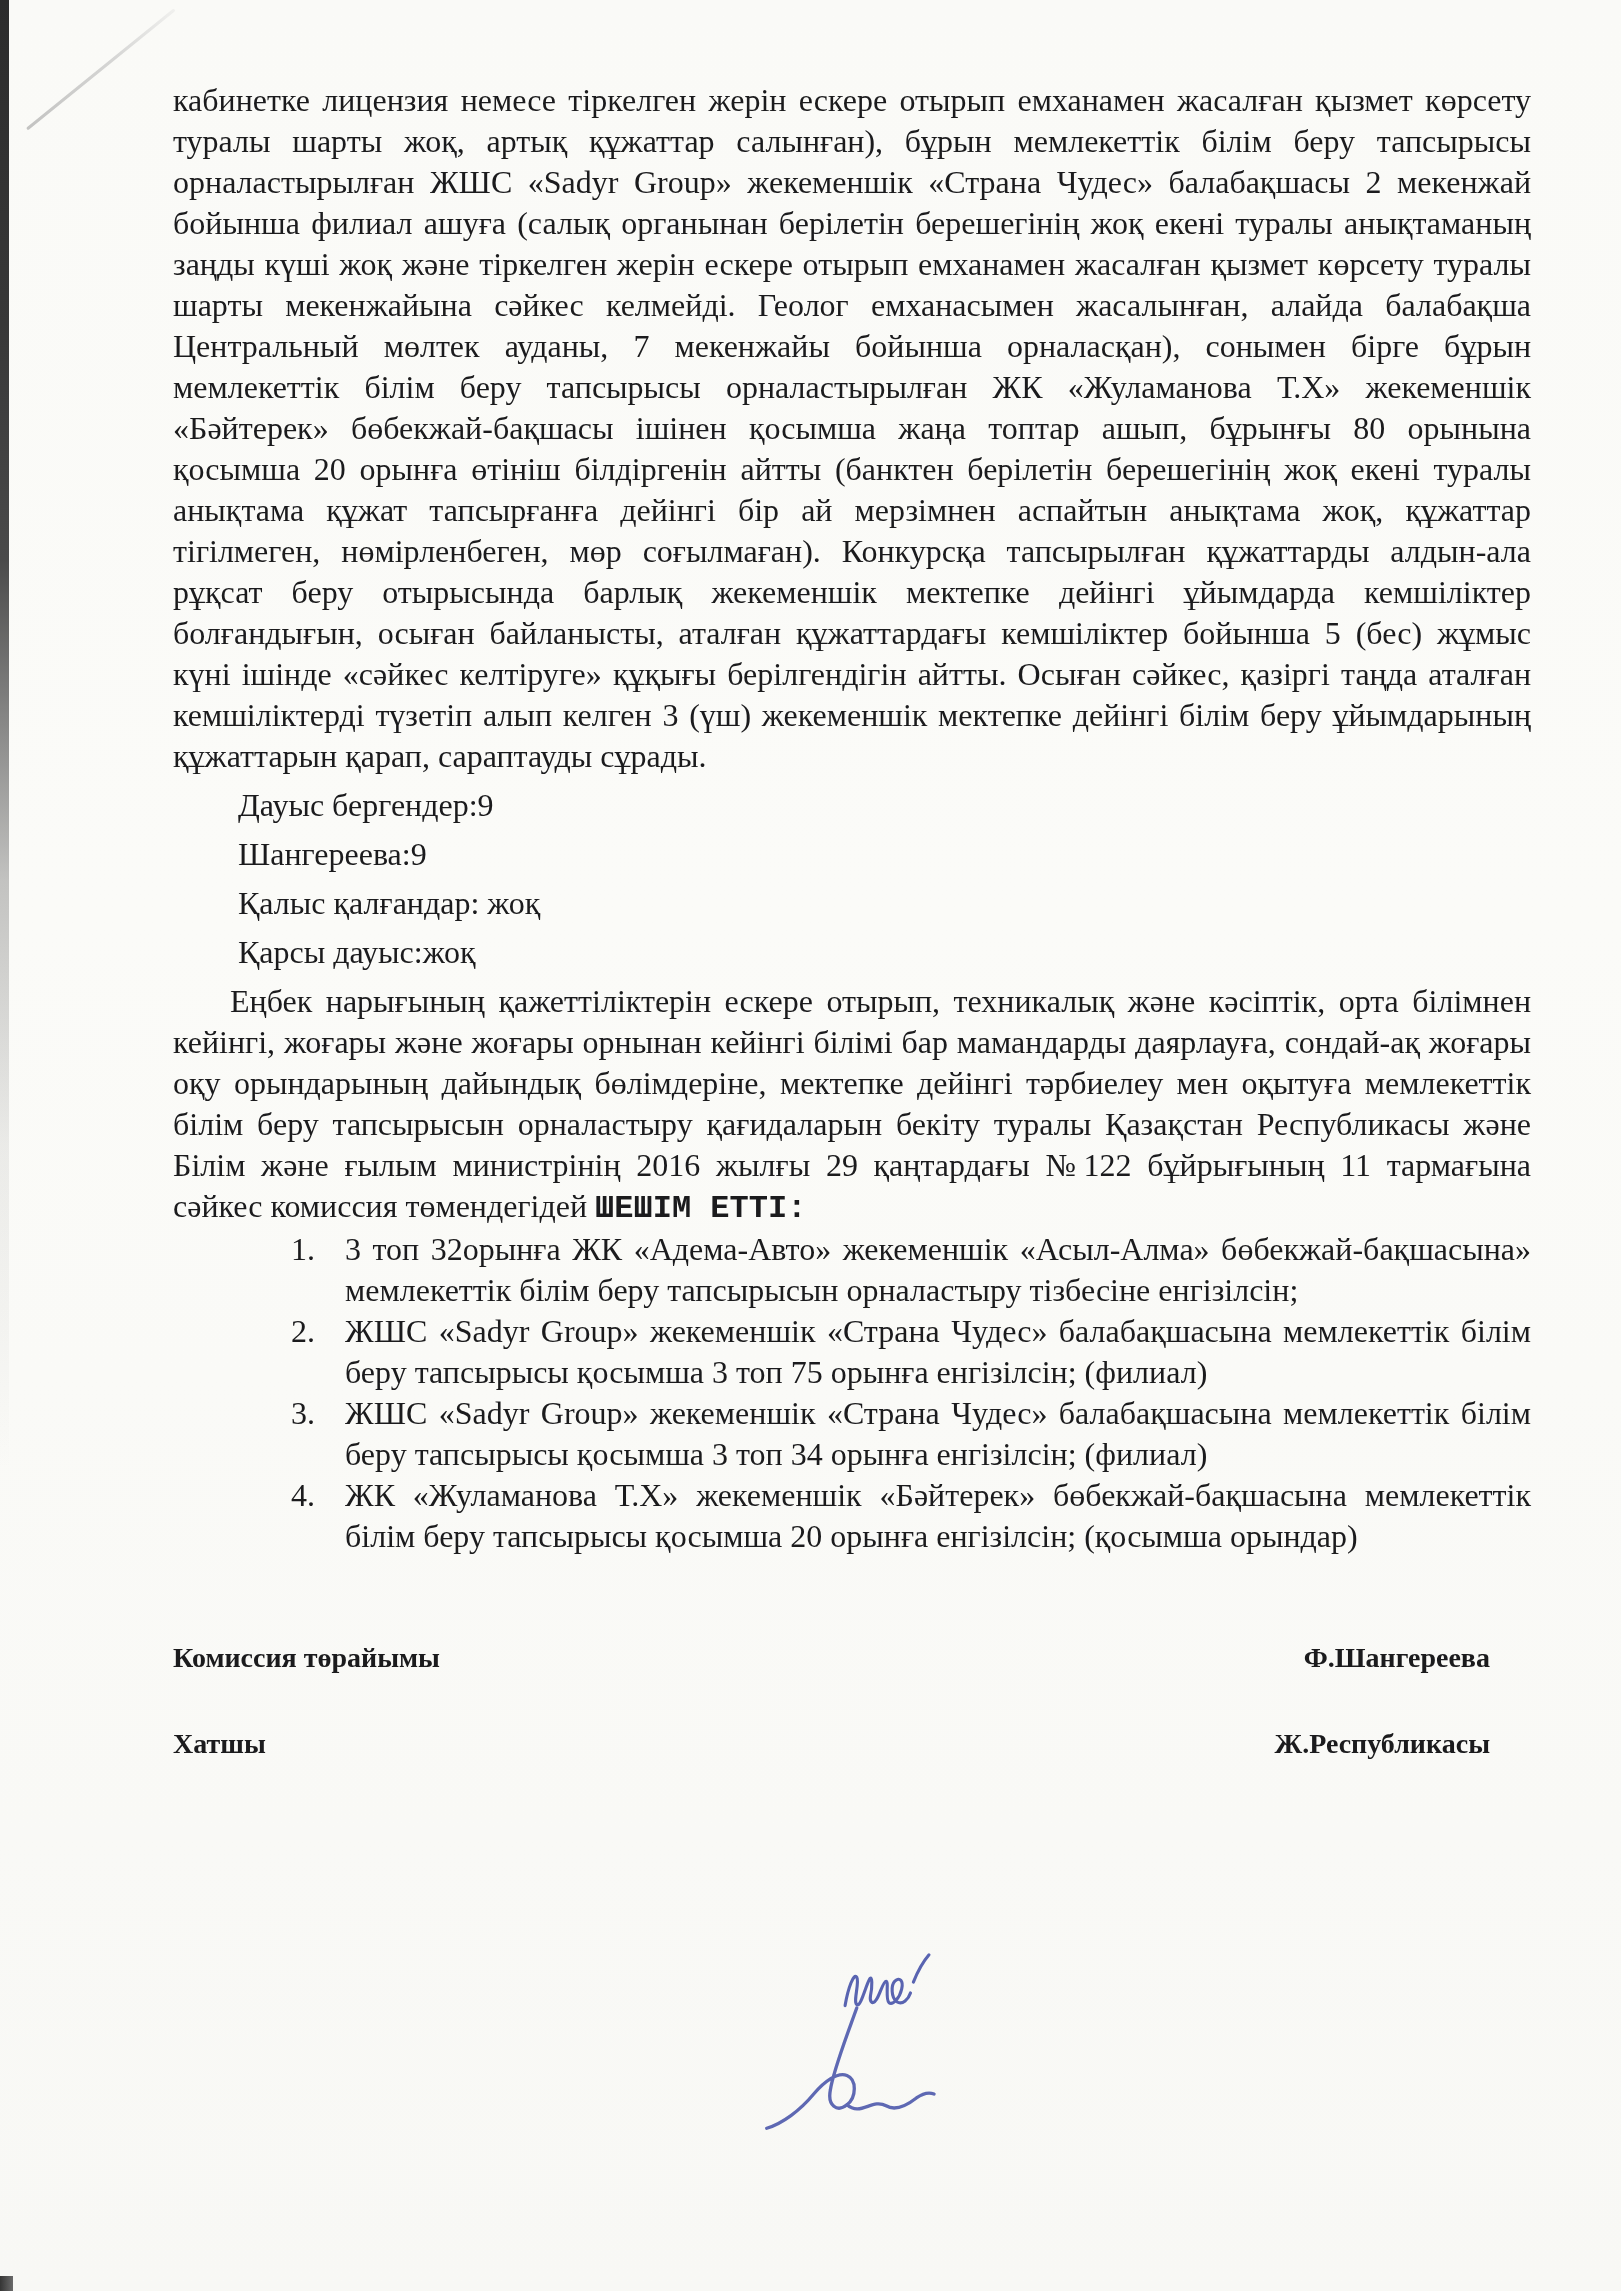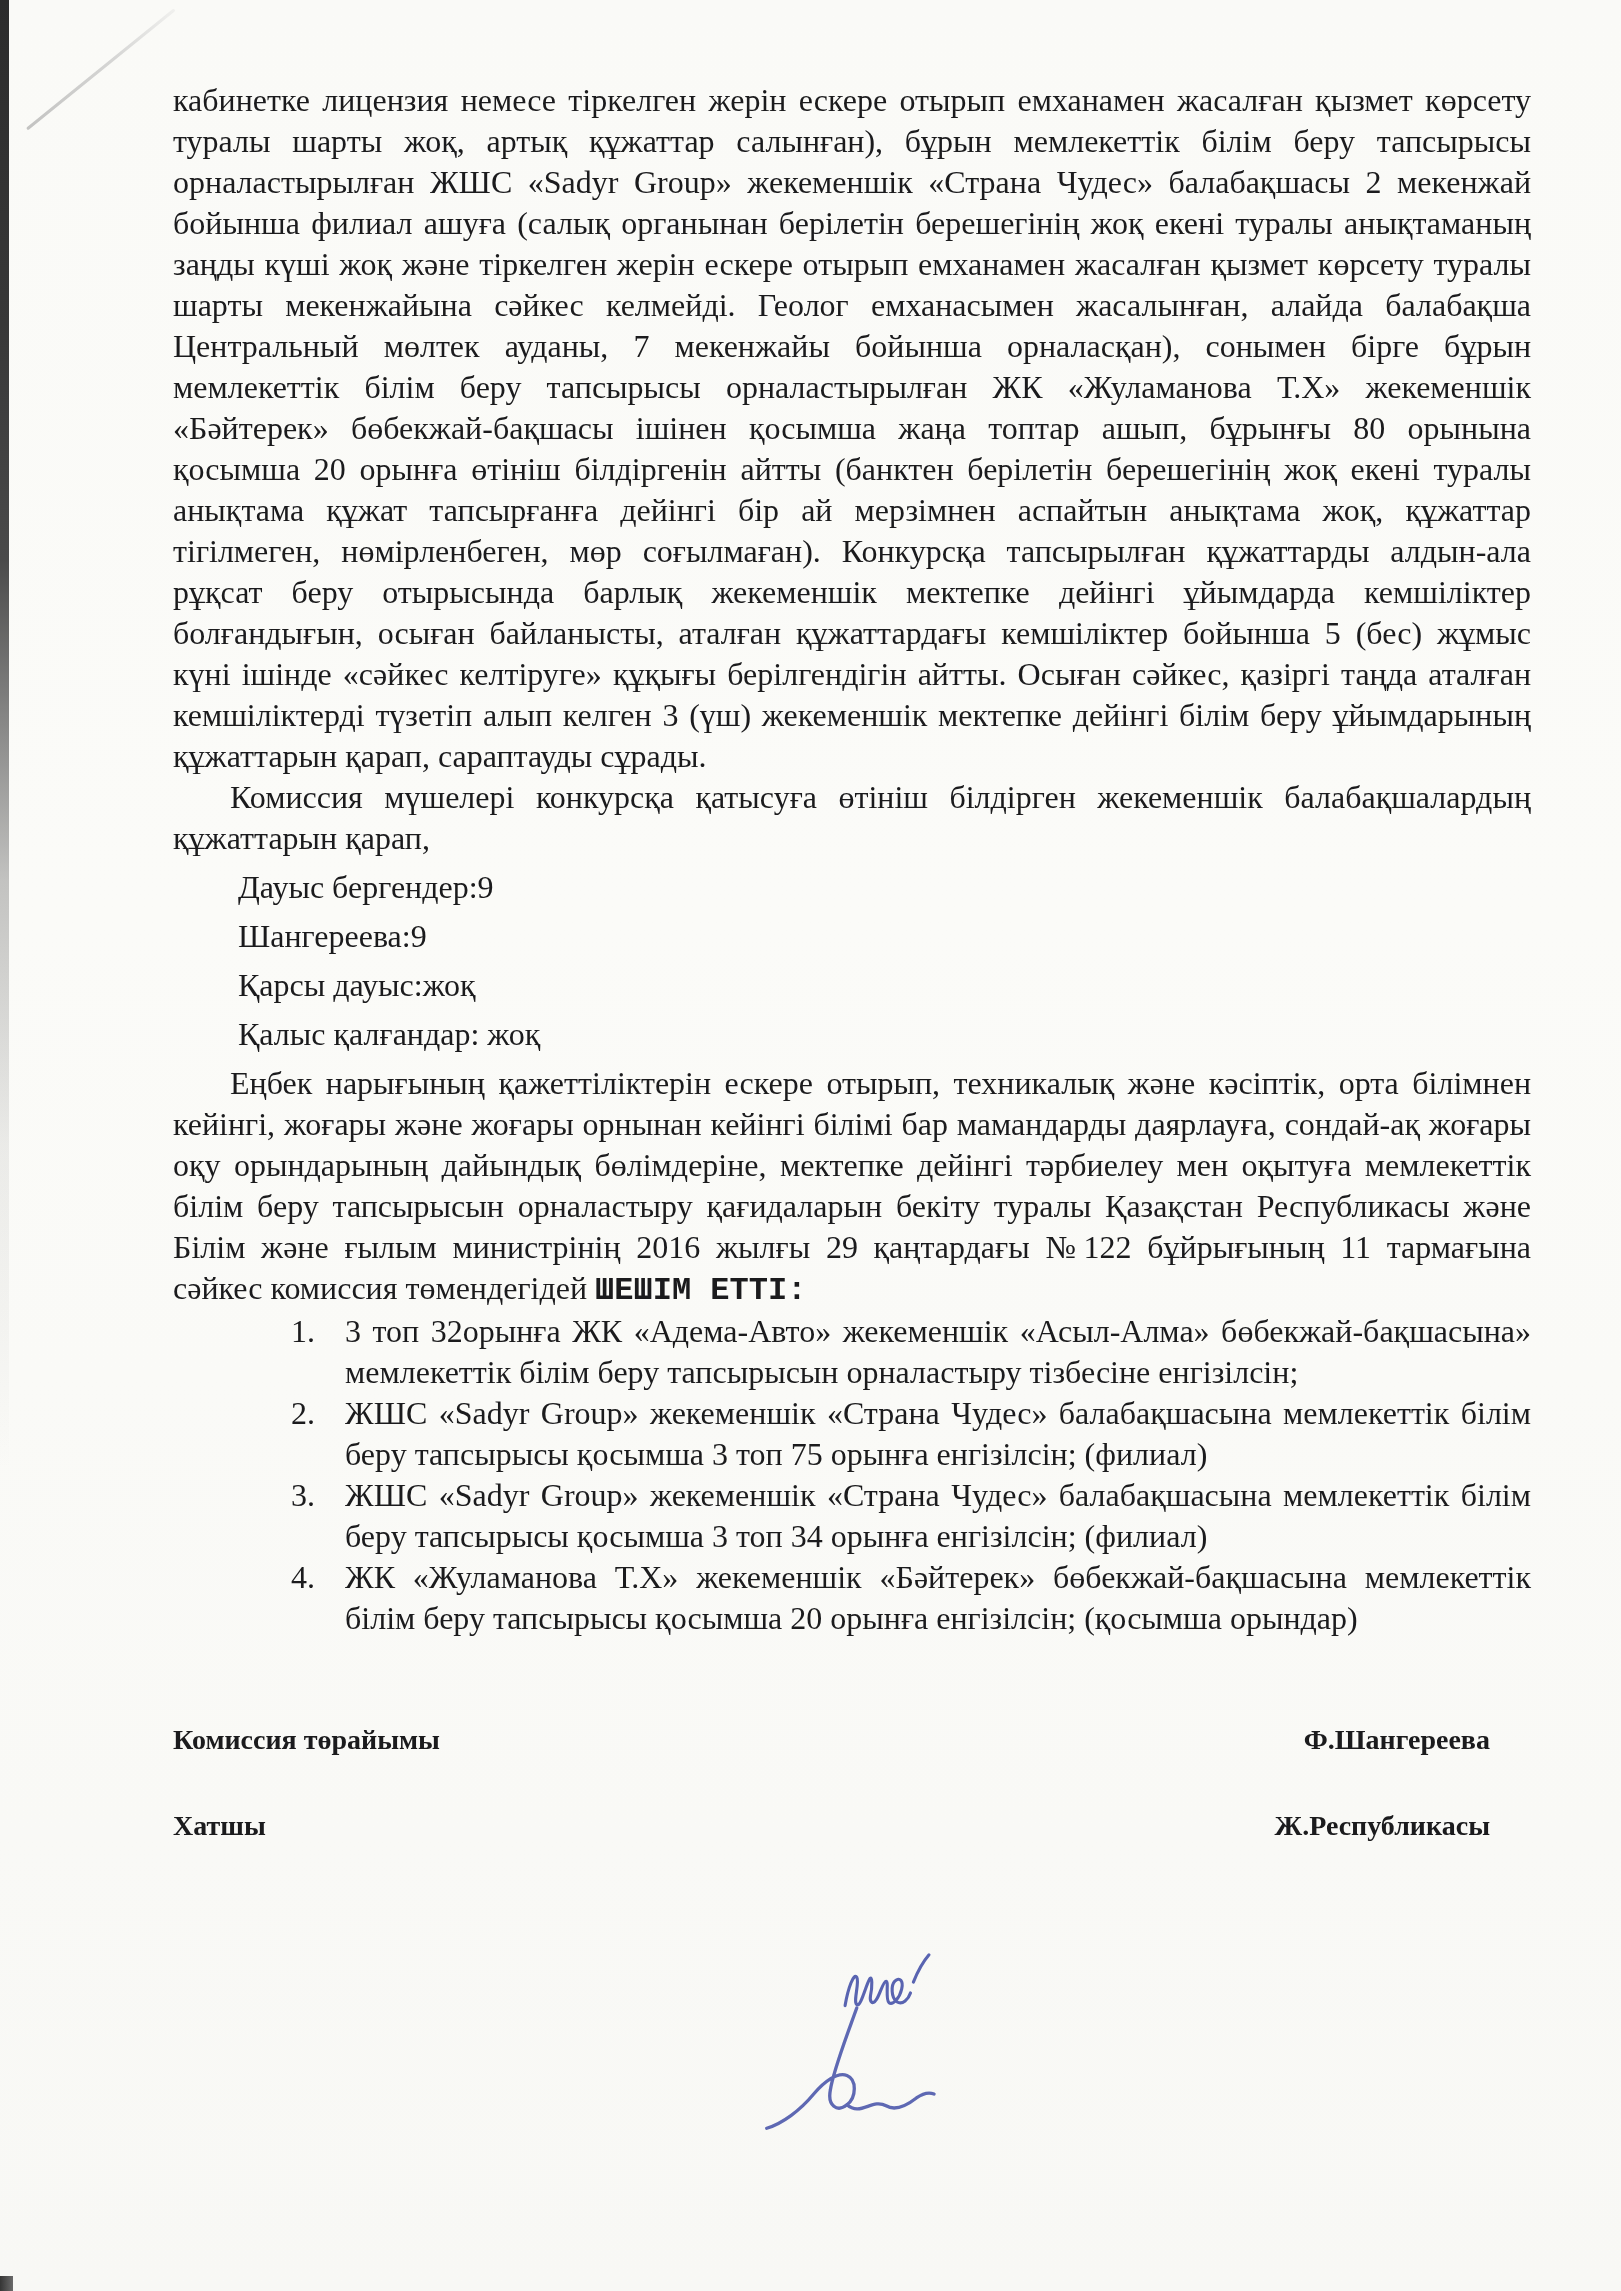--- a/index.html
+++ b/index.html
@@ -63,26 +63,25 @@
 <div class="page">
 
   <div class="edge-left"></div>
   <div class="crease"></div>
   <div class="corner-mark"></div>
 
   <div class="content">
 
     <p class="par">кабинетке лицензия немесе тіркелген жерін ескере отырып емханамен жасалған қызмет көрсету туралы шарты жоқ, артық құжаттар салынған), бұрын мемлекеттік білім беру тапсырысы орналастырылған  ЖШС «Sadyr Group» жекеменшік «Страна Чудес» балабақшасы 2 мекенжай бойынша филиал ашуға (салық органынан берілетін берешегінің жоқ екені туралы анықтаманың заңды күші жоқ және тіркелген жерін ескере отырып емханамен жасалған қызмет көрсету туралы шарты мекенжайына сәйкес келмейді. Геолог емханасымен жасалынған, алайда балабақша Центральный мөлтек ауданы, 7 мекенжайы бойынша орналасқан), сонымен бірге бұрын мемлекеттік білім беру тапсырысы орналастырылған ЖК «Жуламанова Т.Х» жекеменшік «Бәйтерек» бөбекжай-бақшасы ішінен қосымша жаңа топтар ашып, бұрынғы 80 орынына қосымша 20 орынға өтініш білдіргенін айтты (банктен берілетін берешегінің жоқ екені туралы анықтама құжат тапсырғанға дейінгі бір ай мерзімнен аспайтын анықтама жоқ, құжаттар тігілмеген, нөмірленбеген, мөр соғылмаған). Конкурсқа тапсырылған құжаттарды алдын-ала рұқсат беру отырысында барлық жекеменшік мектепке дейінгі ұйымдарда кемшіліктер болғандығын, осыған байланысты, аталған  құжаттардағы кемшіліктер бойынша 5 (бес) жұмыс күні ішінде «сәйкес келтіруге» құқығы берілгендігін айтты. Осыған сәйкес, қазіргі таңда аталған кемшіліктерді түзетіп алып келген 3 (үш) жекеменшік мектепке дейінгі білім беру ұйымдарының құжаттарын қарап, сараптауды сұрады.</p>
 
-    <p class="par indent">Комиссия мүшелері конкурсқа қатысуға өтініш білдірген жекеменшік балабақшалардың құжаттарын қарап,</p>
 
     <p class="vote">Дауыс бергендер:9</p>
     <p class="vote">Шангереева:9</p>
+    <p class="vote">Қалыс қалғандар: жоқ</p>
     <p class="vote">Қарсы дауыс:жоқ</p>
-    <p class="vote">Қалыс қалғандар: жоқ</p>
 
     <p class="par indent"><span>Еңбек нарығының қажеттіліктерін ескере отырып, техникалық және кәсіптік, орта білімнен кейінгі, жоғары және жоғары орнынан кейінгі білімі бар мамандарды даярлауға, сондай-ақ жоғары оқу орындарының дайындық бөлімдеріне, мектепке дейінгі тәрбиелеу мен оқытуға  мемлекеттік білім беру тапсырысын орналастыру қағидаларын бекіту туралы Қазақстан Республикасы және Білім және ғылым министрінің 2016 жылғы 29 қаңтардағы №122 бұйрығының 11 тармағына сәйкес комиссия төмендегідей</span> <span class="bold">ШЕШІМ ЕТТІ:</span></p>
 
     <div class="decisions">
       <div class="decision">
         <span class="num">1.</span><span>3 топ 32орынға ЖК «Адема-Авто» жекеменшік «Асыл-Алма» бөбекжай-бақшасына» мемлекеттік білім беру тапсырысын орналастыру тізбесіне енгізілсін;</span>
       </div>
       <div class="decision">
         <span class="num">2.</span><span>ЖШС «Sadyr Group» жекеменшік «Страна Чудес» балабақшасына мемлекеттік білім беру тапсырысы қосымша 3 топ 75 орынға енгізілсін; (филиал)</span>
       </div>

